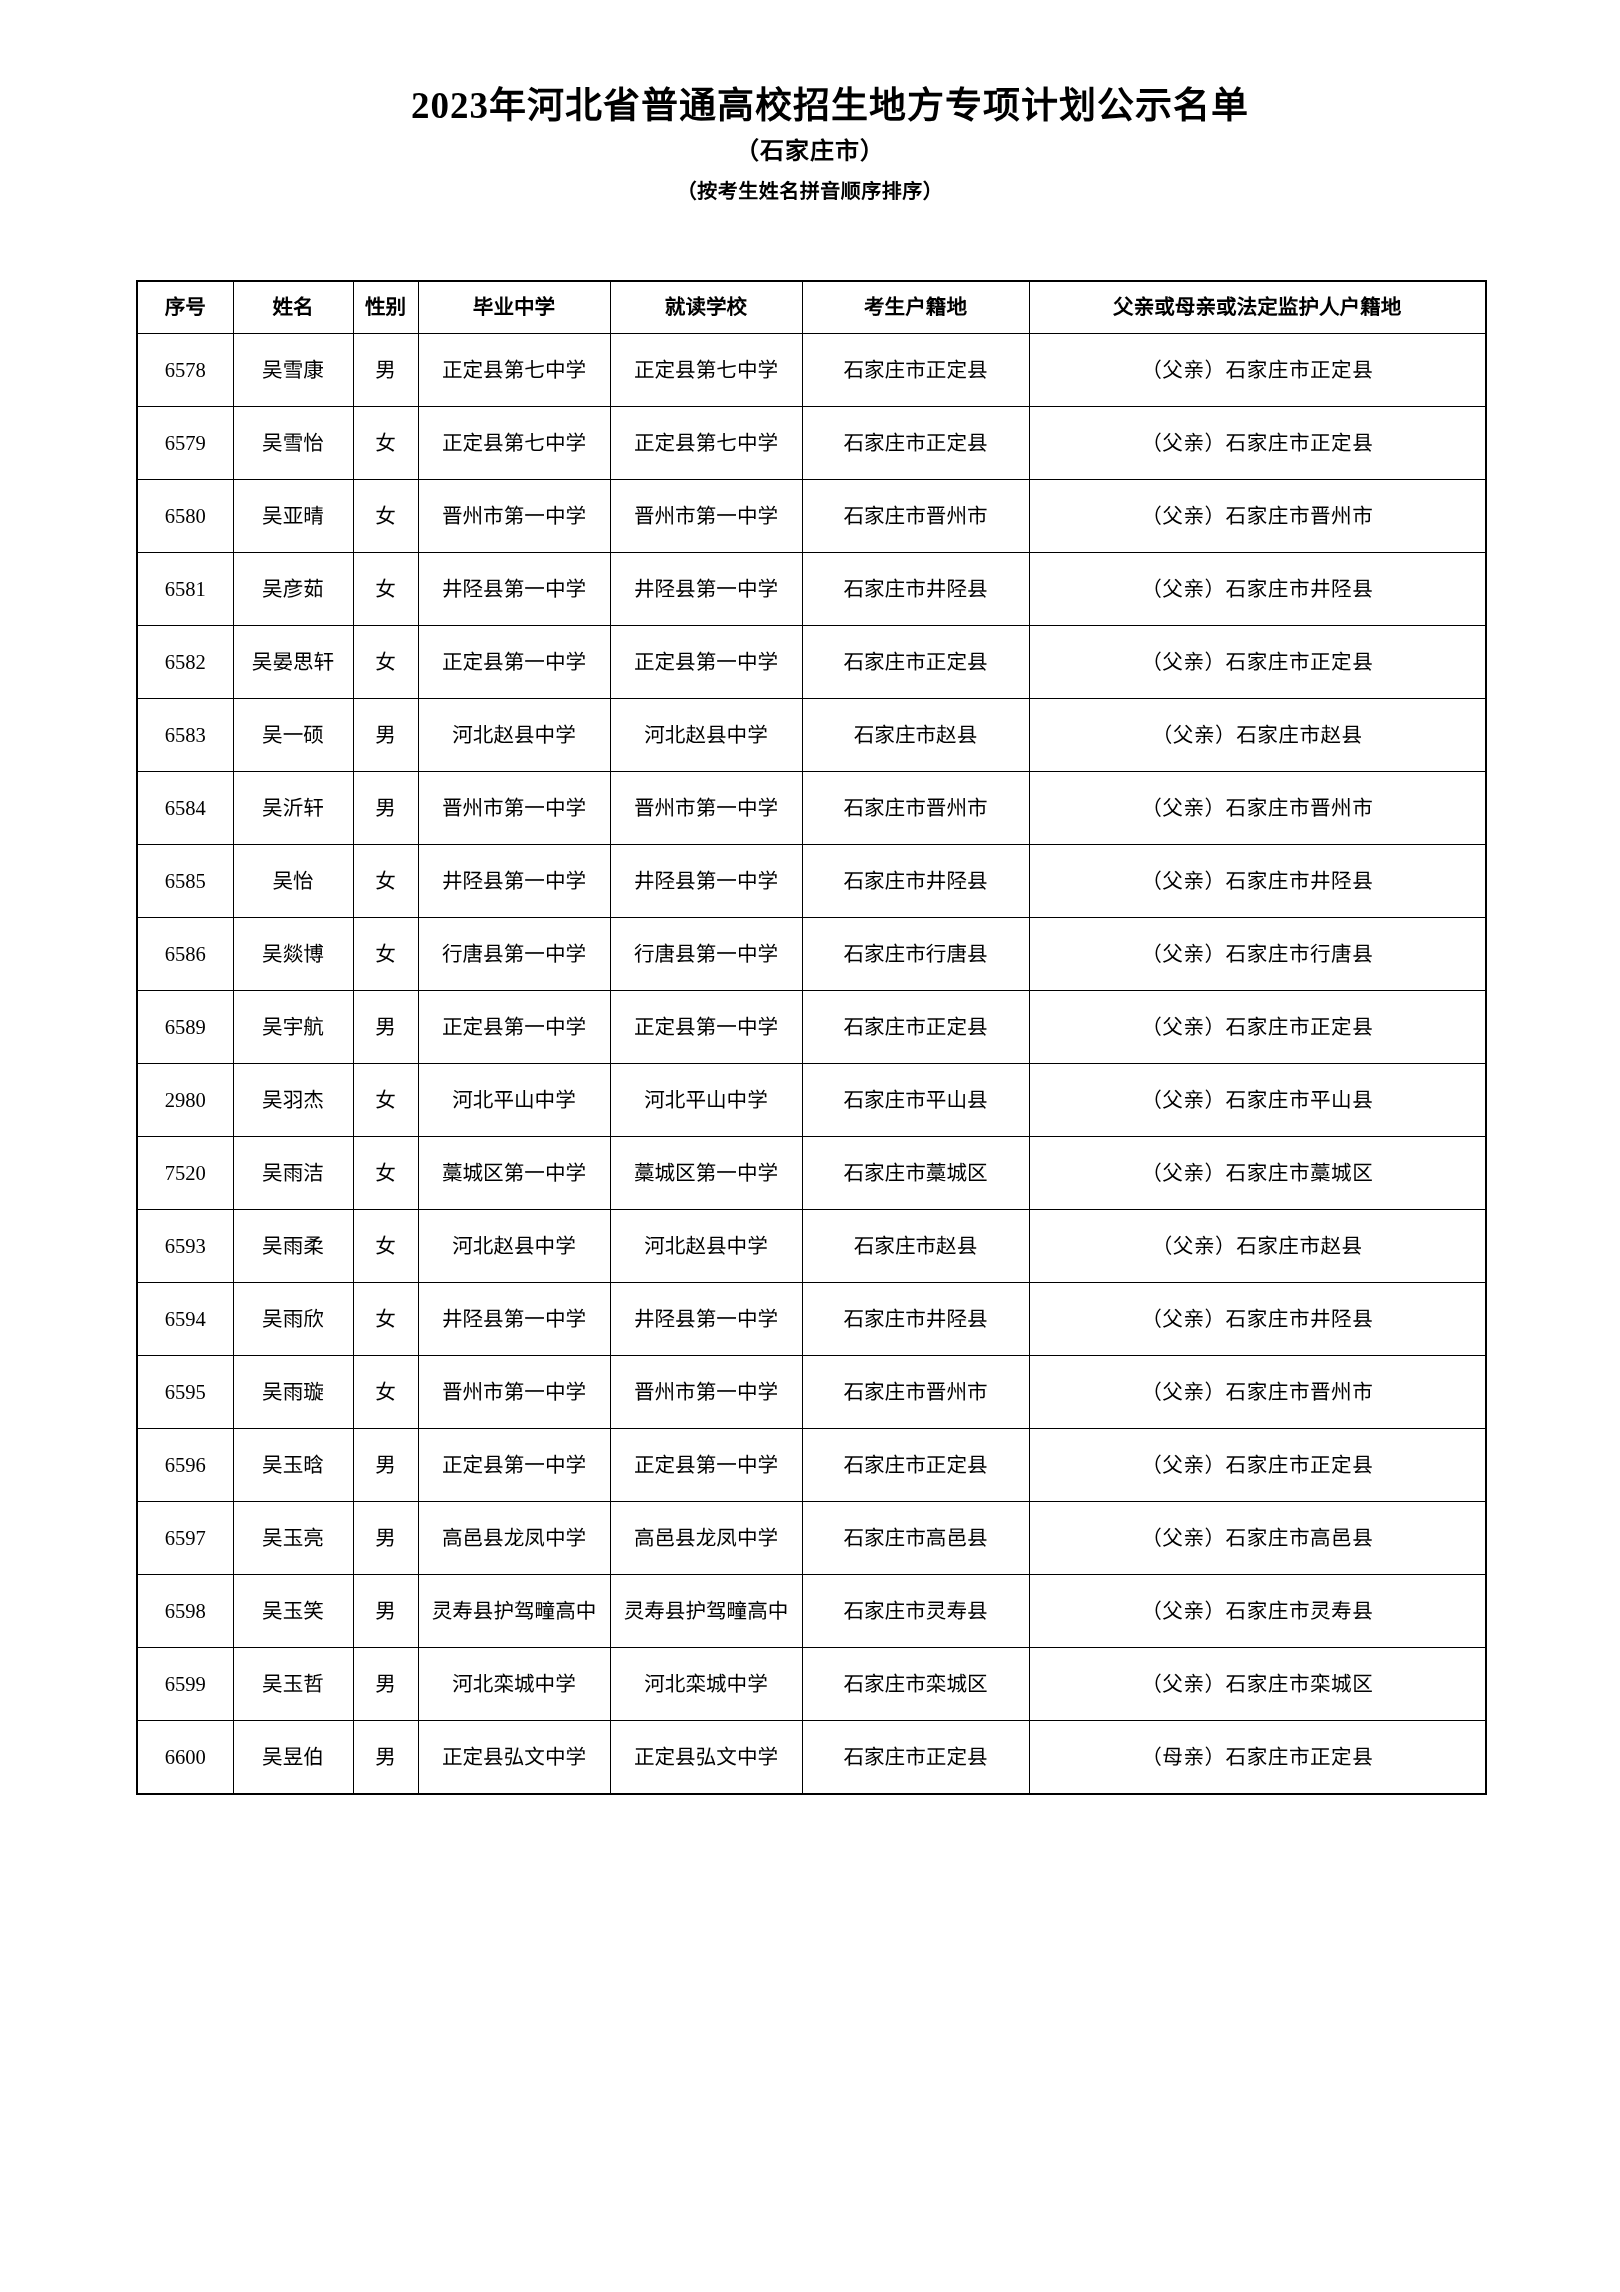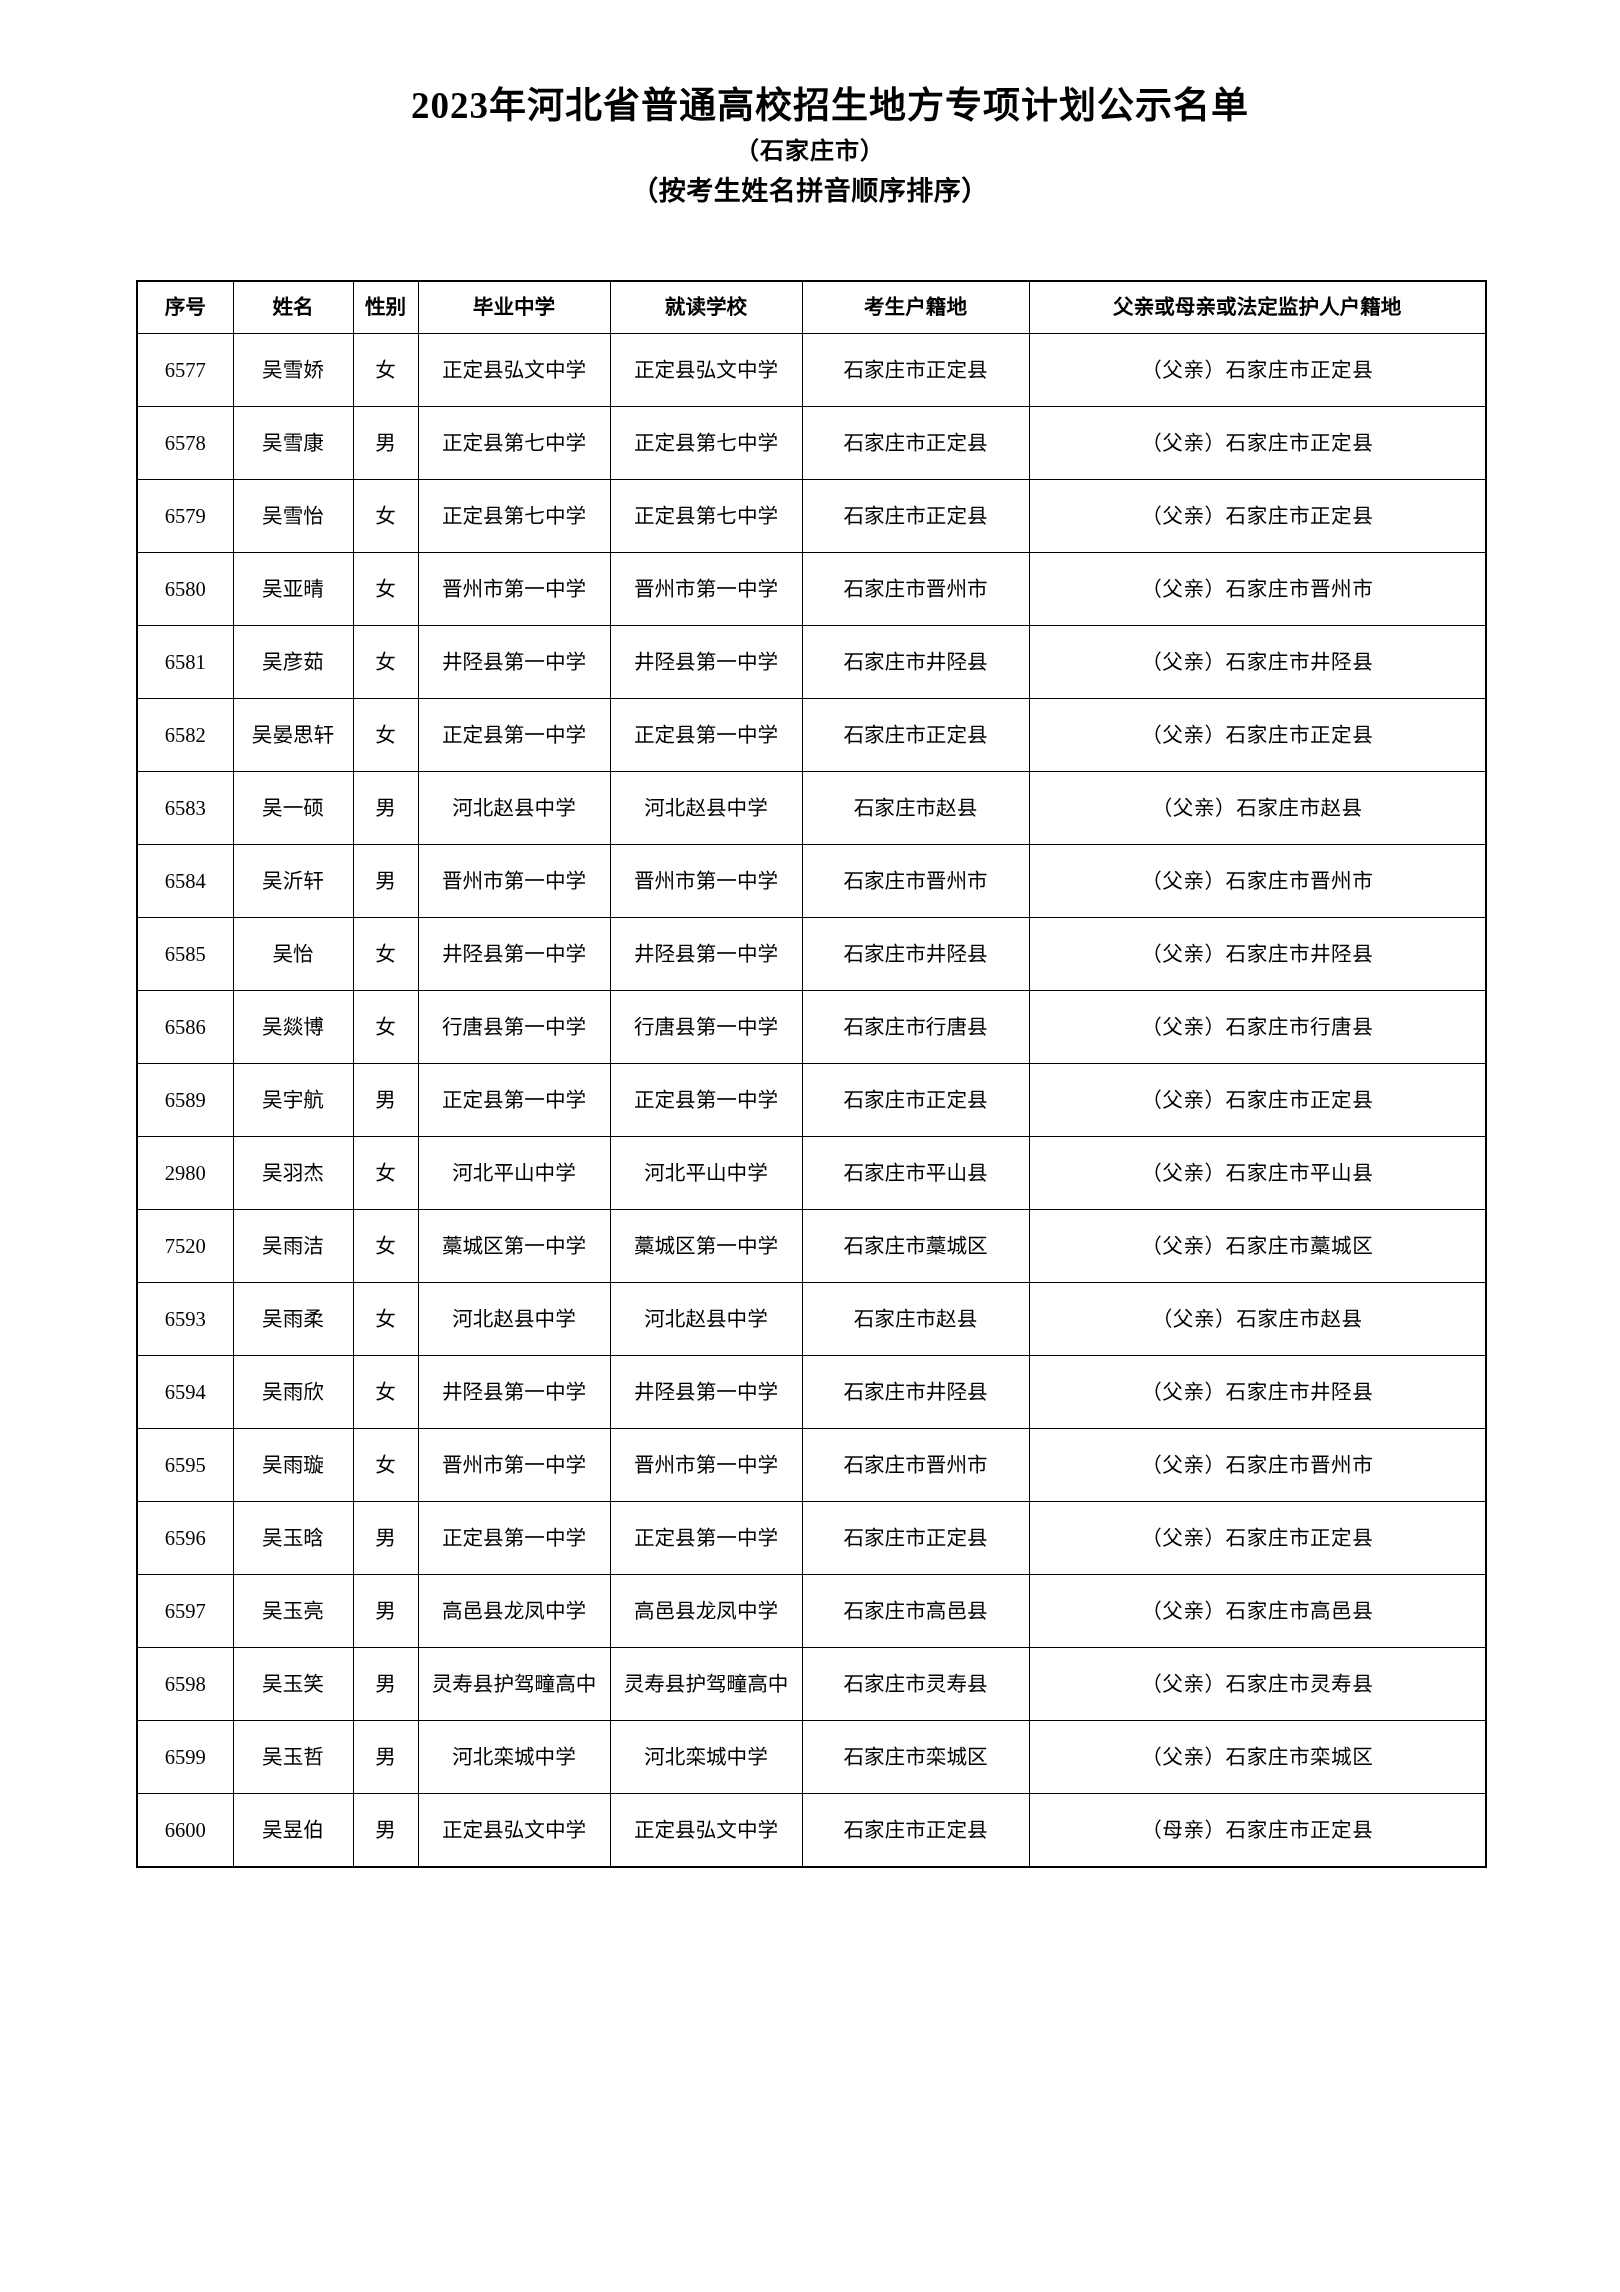--- a/index.html
+++ b/index.html
@@ -43,21 +43,21 @@
     font-family: "Liberation Serif", "DejaVu Serif", serif;
     font-weight: bold;
     font-size: 24px;
     line-height: 45px;
     letter-spacing: 1px;
     white-space: nowrap;
   }
   .title-note {
     font-family: "Liberation Serif", "DejaVu Serif", serif;
     font-weight: bold;
-    font-size: 27px;
+    font-size: 20px;
     line-height: 31px;
     letter-spacing: 0.5px;
     white-space: nowrap;
     margin-top: 2px;
   }
 
   
   .table-wrap {
     position: absolute;
     left: 136px;
@@ -133,29 +133,20 @@
           <th>姓名</th>
           <th>性别</th>
           <th>毕业中学</th>
           <th>就读学校</th>
           <th>考生户籍地</th>
           <th>父亲或母亲或法定监护人户籍地</th>
         </tr>
       </thead>
       <tbody id="roster-body">
           <tr>
-            <td class="cell-seq">6577</td>
-            <td>吴雪娇</td>
-            <td>女</td>
-            <td>正定县弘文中学</td>
-            <td>正定县弘文中学</td>
-            <td>石家庄市正定县</td>
-            <td class="cell-guard">（父亲）石家庄市正定县</td>
-          </tr>
-          <tr>
             <td class="cell-seq">6578</td>
             <td>吴雪康</td>
             <td>男</td>
             <td>正定县第七中学</td>
             <td>正定县第七中学</td>
             <td>石家庄市正定县</td>
             <td class="cell-guard">（父亲）石家庄市正定县</td>
           </tr>
           <tr>
             <td class="cell-seq">6579</td>

